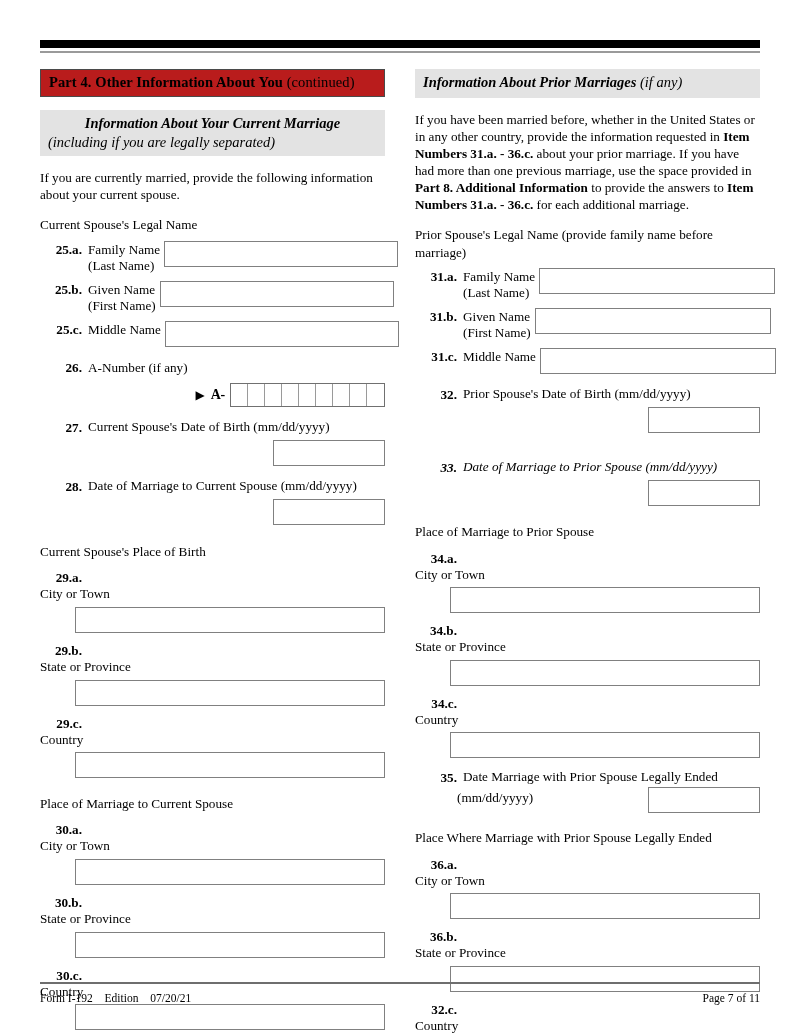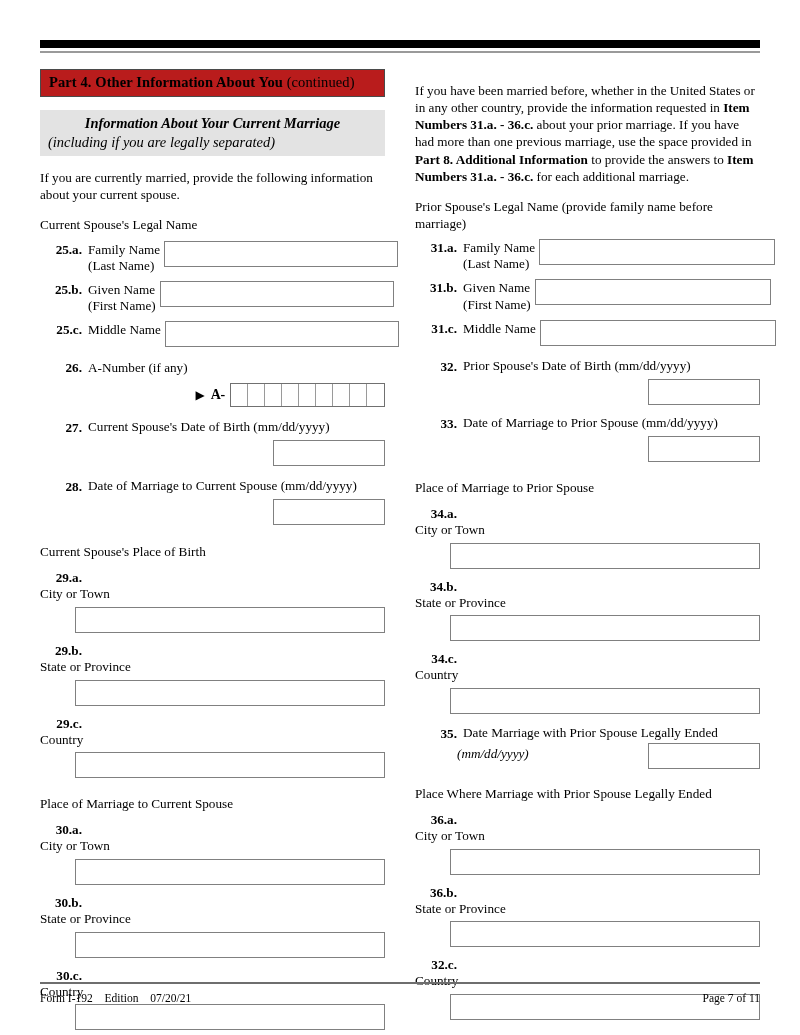--- a/index.html
+++ b/index.html
@@ -163,21 +163,20 @@
     display: flex;
     align-items: flex-start;
     justify-content: space-between;
     margin-top: 1px;
   }
   .inline-date-wrap .second {
     font-size: 13.2px;
     line-height: 1.25;
     padding-left: 42px;
     padding-top: 3px;
-    font-style: italic;
   }
 
   
   .anum-row {
     display: flex;
     justify-content: flex-end;
     align-items: center;
     margin-top: 7px;
   }
   .arrow {
@@ -367,20 +366,24 @@
           <div class="num">30.c.</div>
           <div class="lbl">Country</div>
         </div>
         <div class="box box-full"></div>
       </div>
 
     </div>
 
     <div class="col col-right">
 
+      <div class="subsec single">
+        <span style="font-weight:bold;">Information About Prior Marriages</span>
+        <span>(if any)</span>
+      </div>
 
       <div class="para" id="prior-intro"><span>If you have been married before, whether in the United States or in any other country, provide the information requested in </span><b>Item Numbers 31.a. - 36.c.</b><span> about your prior marriage.  If you have had more than one previous marriage, use the space provided in </span><b>Part 8. Additional Information</b><span> to provide the answers to </span><b>Item Numbers 31.a. - 36.c.</b><span> for each additional marriage.</span></div>
 
       <div class="sect-label">Prior Spouse's Legal Name (provide family name before marriage)</div>
 
       <div class="row-inline">
         <div class="num">31.a.</div>
         <div class="lbl-inline">
           <span>Family Name</span>
           <span class="sub">(Last Name)</span>
@@ -408,21 +411,21 @@
       <div class="row-date" style="margin-top:12px;">
         <div class="head">
           <div class="num">32.</div>
           <div class="lbl">Prior Spouse's Date of Birth (mm/dd/yyyy)</div>
         </div>
         <div class="date-holder">
           <div class="box box-date"></div>
         </div>
       </div>
 
-      <div class="row-date" style="margin-top:10px;">
+      <div class="row-date" style="margin-top:26px;font-style:italic;">
         <div class="head">
           <div class="num">33.</div>
           <div class="lbl">Date of Marriage to Prior Spouse (mm/dd/yyyy)</div>
         </div>
         <div class="date-holder">
           <div class="box box-date"></div>
         </div>
       </div>
 
       <div class="sect-label" style="margin-top:17px;">Place of Marriage to Prior Spouse</div>

